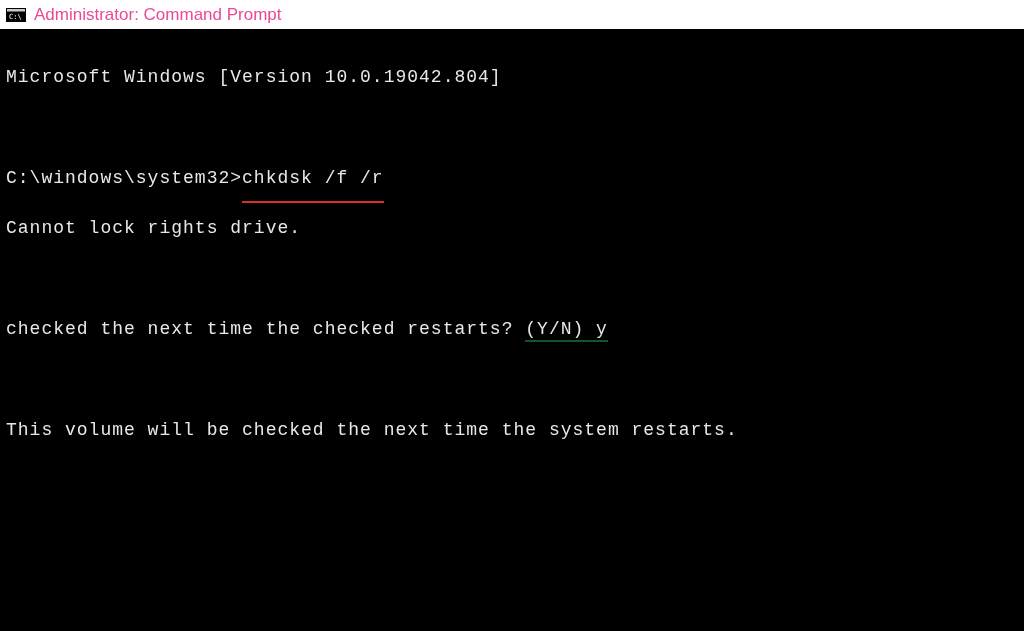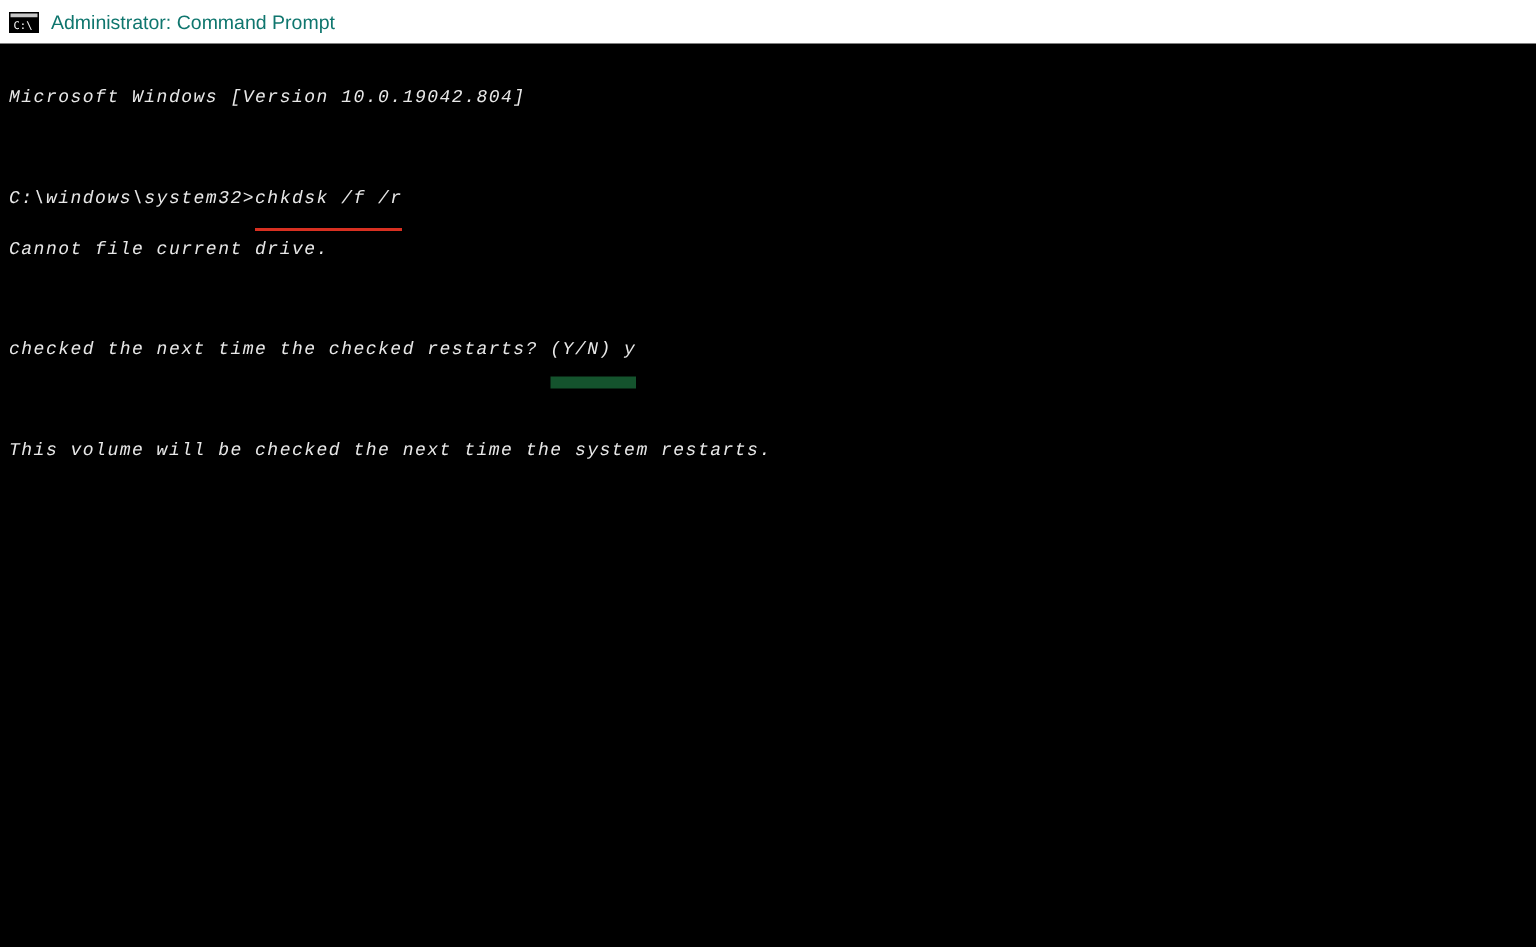--- a/index.html
+++ b/index.html
@@ -29,75 +29,74 @@
       display: flex;
       align-items: center;
       justify-content: center;
     }
     .app-icon svg {
       width: 20px;
       height: 14px;
     }
     .title-text {
       font-family: 'Segoe UI', Tahoma, sans-serif;
-      font-size: 13px;
-      color: #0f766e;
+      font-size: 17px;
+      color: #ec4899;
     }
     .terminal {
       background: #000;
       color: #e8e8e8;
-      font-size: 12px;
+      font-size: 18px;
       line-height: 1.4;
       letter-spacing: 1px;
       padding: 10px 6px;
       height: calc(100% - 30px);
       white-space: pre-wrap;
-      font-style: italic;
     }
     .line {
       display: block;
       min-height: 1.4em;
     }
     .inline {
       display: inline;
     }
     .prompt {
       display: inline;
     }
     .cmd-entered {
       display: inline;
       position: relative;
     }
     .underline-red {
       border-bottom: 2px solid #d83021;
       padding-bottom: 13px;
     }
     .underline-red-short {
-      border-bottom: 8px solid #14532d;
-      padding-bottom: 11px;
+      border-bottom: 2px solid #14532d;
+      padding-bottom: 1px;
     }
   </style>
 </head>
 <body>
 
 <div class="title-bar">
   <span class="app-icon">
     <svg viewBox="0 0 20 14">
       <rect x="0" y="0" width="20" height="14" fill="#000" stroke="#000" stroke-width="1"></rect>
       <rect x="1" y="1" width="18" height="2.5" fill="#c8c8c8"></rect>
       <text x="3" y="11" font-family="monospace" font-size="7" fill="#fff">C:\</text>
     </svg>
   </span>
   <span class="title-text">Administrator: Command Prompt</span>
 </div>
 
 <div class="terminal">
 <span class="line">Microsoft Windows [Version 10.0.19042.804]</span>
 <span class="line"> </span>
 <span class="line"><span class="prompt">C:\windows\system32&gt;</span><span class="cmd-entered underline-red">chkdsk /f /r</span></span>
-<span class="line">Cannot file current drive.</span>
+<span class="line">Cannot lock rights drive.</span>
 <span class="line"> </span>
 <span class="line"><span class="inline">checked the next time the checked restarts? </span><span class="inline underline-red-short">(Y/N) y</span></span>
 <span class="line"> </span>
 <span class="line">This volume will be checked the next time the system restarts.</span>
 
 
 </div>
 
 </body></html>

